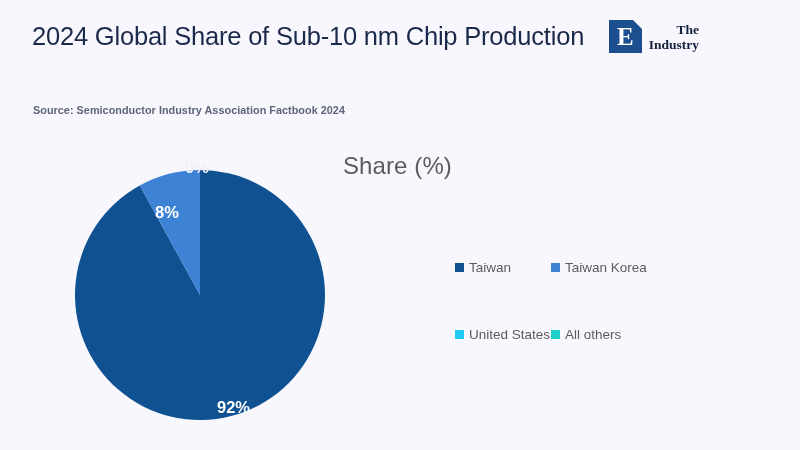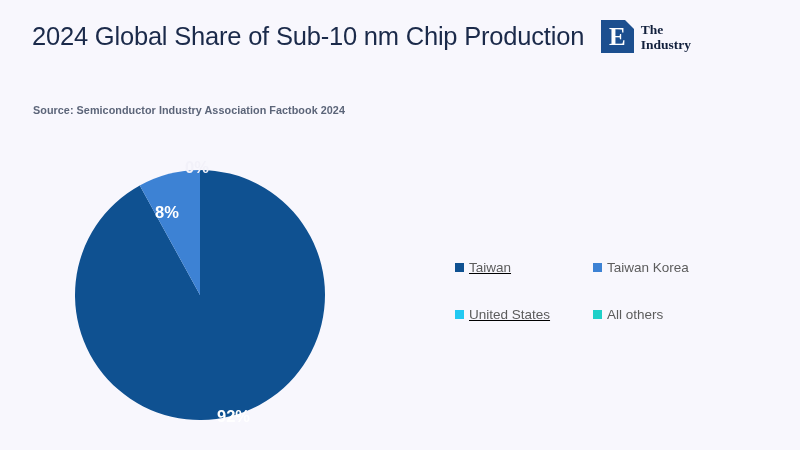--- a/index.html
+++ b/index.html
@@ -14,20 +14,21 @@
     overflow: hidden;
     position: relative;
   }
 
   
   #header {
     position: absolute;
     left: 0; top: 0;
     width: 709px;
     height: 140px;
+    padding-left: 8px;
   }
   #chart-title {
     position: absolute;
     left: 32px;
     top: 20px;
     width: 600px;
     font-size: 25.5px;
     line-height: 33px;
     font-weight: 400;
     color: #1b2a4a;
@@ -79,21 +80,21 @@
     border-top: 9px solid #f8f7fd;
     border-left: 9px solid transparent;
   }
   #logo-wordmark {
     font-family: "Liberation Serif", serif;
     font-size: 13.5px;
     line-height: 15px;
     color: #12203c;
     font-weight: 700;
   }
-  #logo-wordmark .l1 { display: block; }
+  #logo-wordmark .l1 { display: block; text-align: right; }
   #logo-wordmark .l2 { display: block; }
 
   
   #plot-area {
     position: absolute;
     left: 0;
     top: 140px;
     width: 800px;
     height: 310px;
   }
@@ -106,21 +107,21 @@
   }
   #pie-svg { display: block; }
 
   .slice-label {
     position: absolute;
     font-size: 16.5px;
     font-weight: 700;
     color: #ffffff;
     white-space: nowrap;
   }
-  #label-taiwan { left: 142px; top: 237px; text-align: center; }
+  #label-taiwan { left: 142px; top: 228px; text-align: center; }
   #label-southkorea { left: 80px; top: 33px; }
   #label-unitedstates {
     left: 110px;
     top: -12px;
     color: #f2f1f9;
   }
 
   
   #series-title {
     position: absolute;
@@ -135,27 +136,27 @@
   
   #legend {
     position: absolute;
     left: 455px;
     top: 120px;
     width: 300px;
   }
   .legend-row {
     display: flex;
   }
-  .legend-row + .legend-row { margin-top: 32px; }
+  .legend-row + .legend-row { margin-top: 52px; }
   .legend-item {
     display: flex;
     align-items: center;
     gap: 5px;
   }
-  .legend-item.col1 { width: 138px; text-decoration: underline; }
+  .legend-item.col1 { width: 96px; }
   .legend-swatch {
     width: 9px;
     height: 9px;
     flex: 0 0 9px;
     display: block;
   }
   .legend-label {
     font-size: 13.5px;
     color: #5c5c5c;
     white-space: nowrap;
@@ -177,20 +178,21 @@
     </span>
     <span id="logo-wordmark">
       <span class="l1">The</span>
       <span class="l2">Industry</span>
     </span>
   </div>
 </div>
 
 <div id="plot-area">
 
+  <div id="series-title">Share (%)</div>
 
   <div id="pie-wrap">
     <svg id="pie-svg" width="250" height="250" viewBox="0 0 250 250">
       <g id="pie-slices">
           <path d="M 125 125 L 125.00000000000001 0 A 125 125 0 1 1 64.78079073728549 15.461664994517108 Z" fill="#0f5191"></path>
           <path d="M 125 125 L 64.78079073728549 15.461664994517108 A 125 125 0 0 1 124.99999999999997 0 Z" fill="#3d82d4"></path>
         </g>
     </svg>
 
     <span class="slice-label" id="label-taiwan">92%</span>

